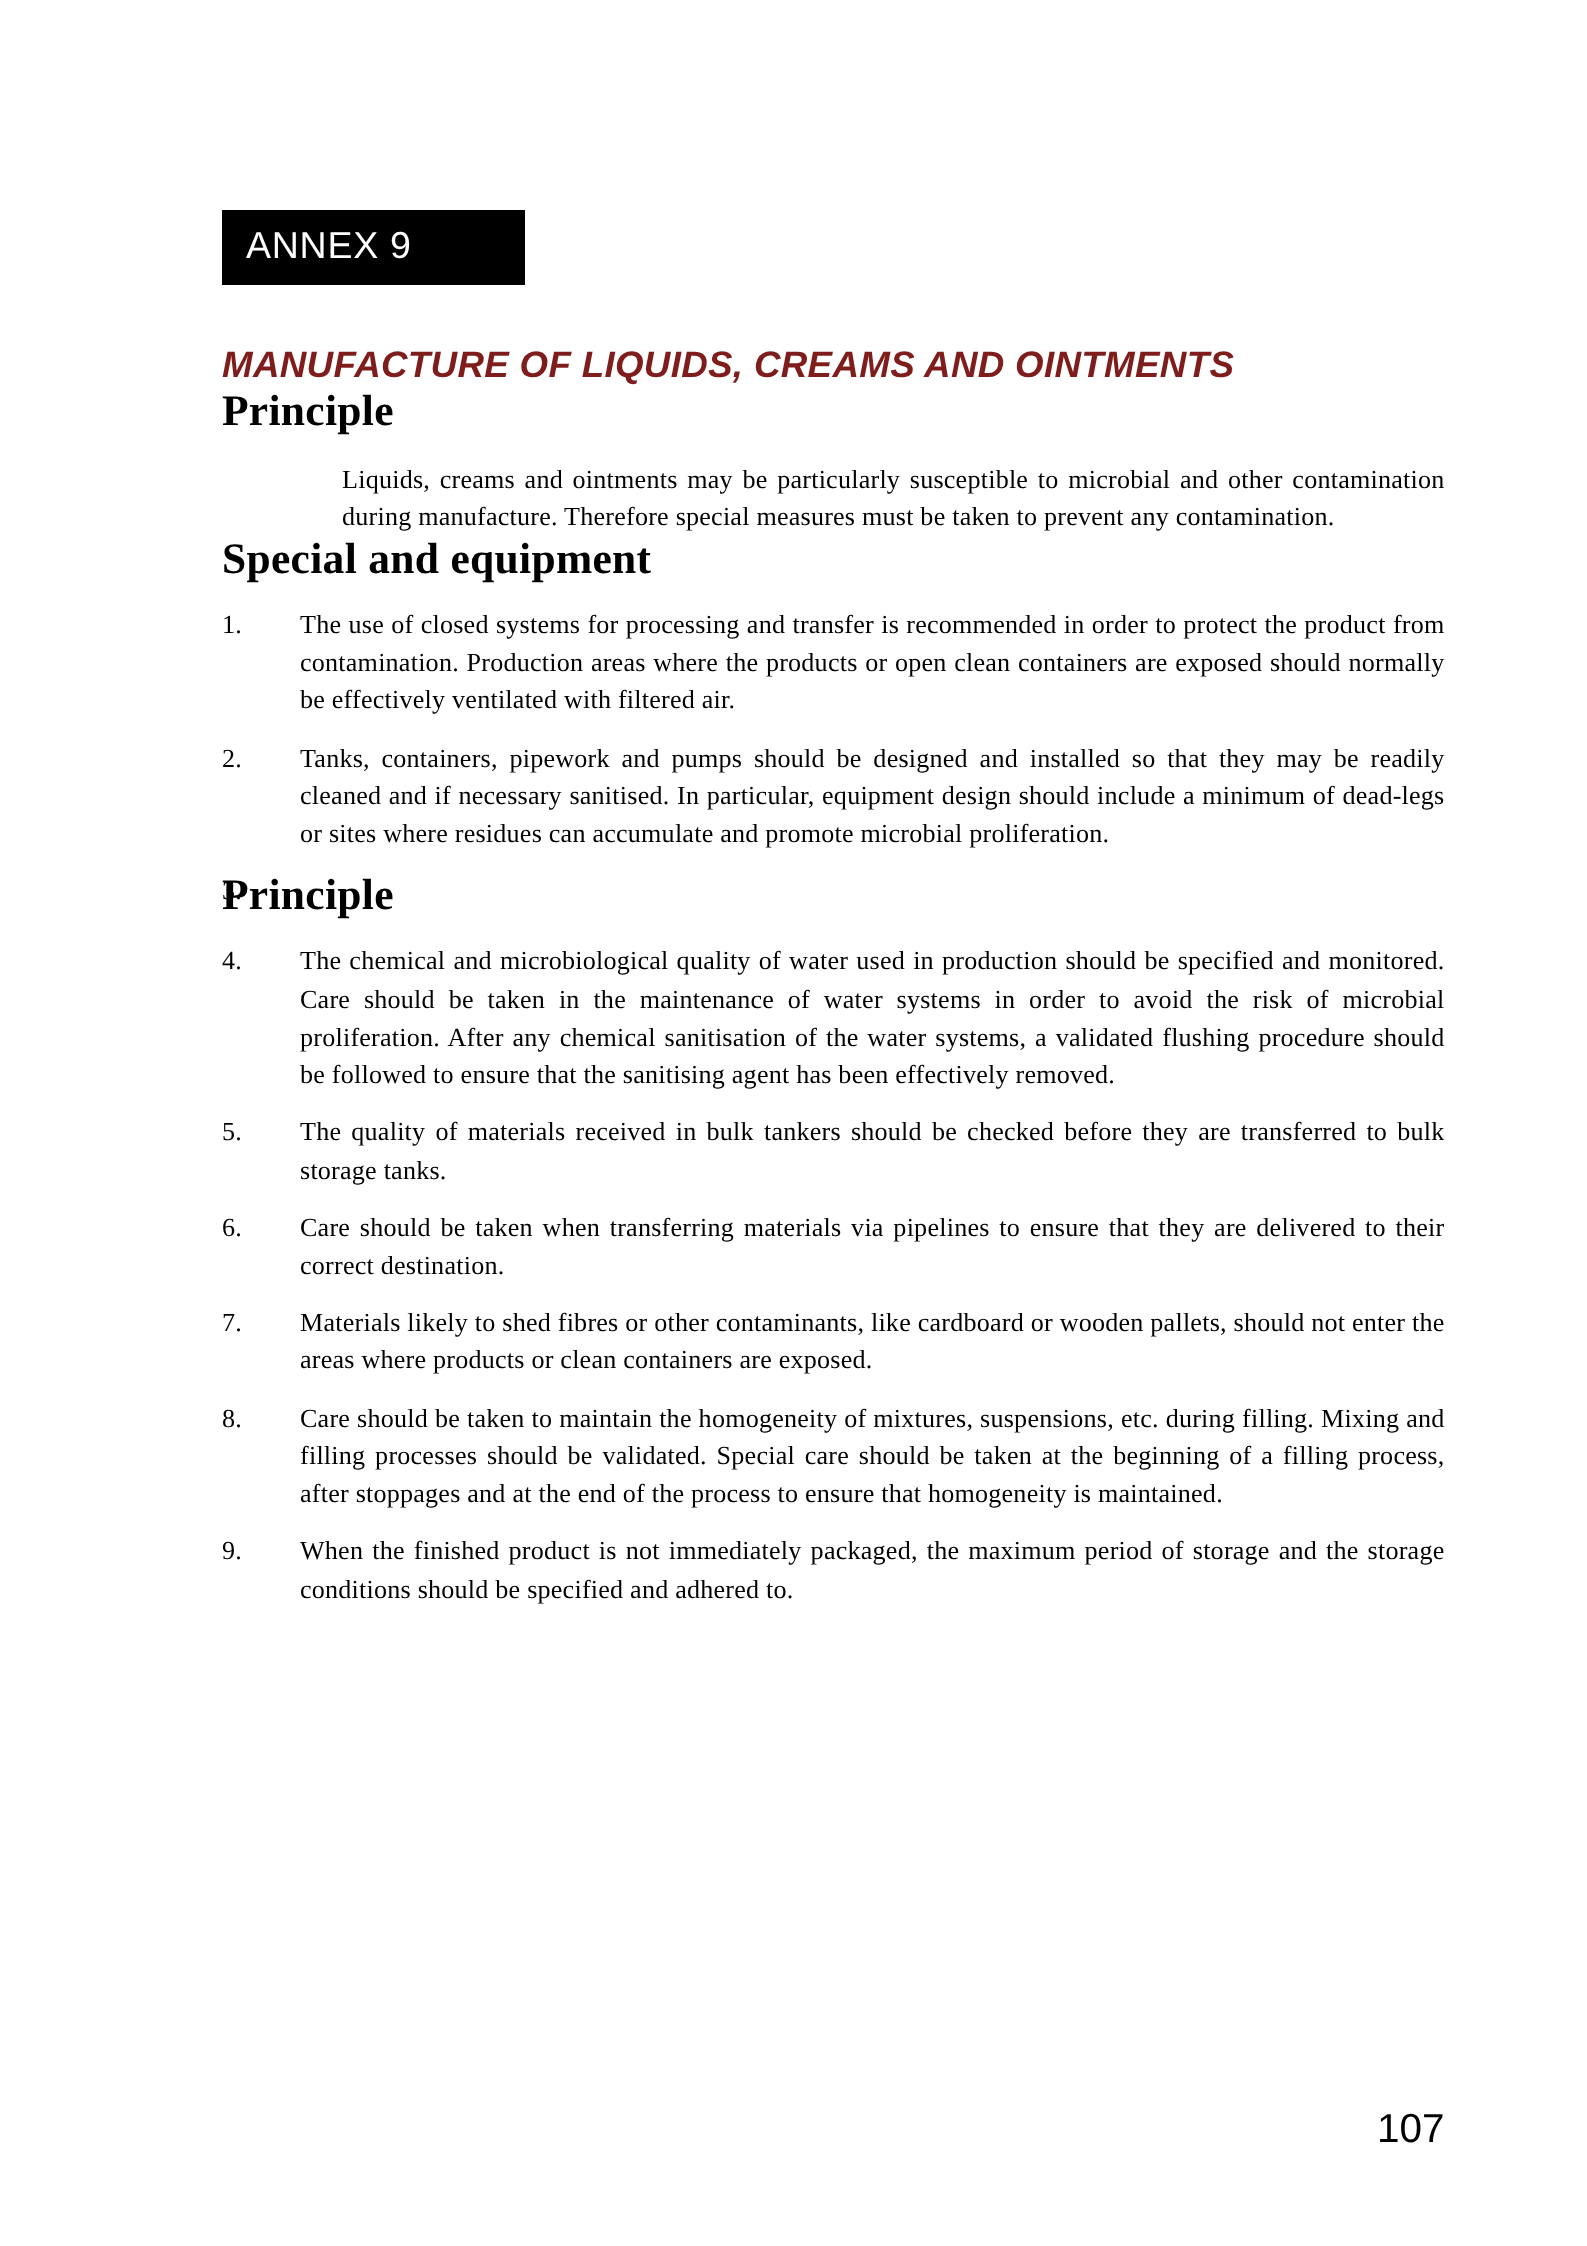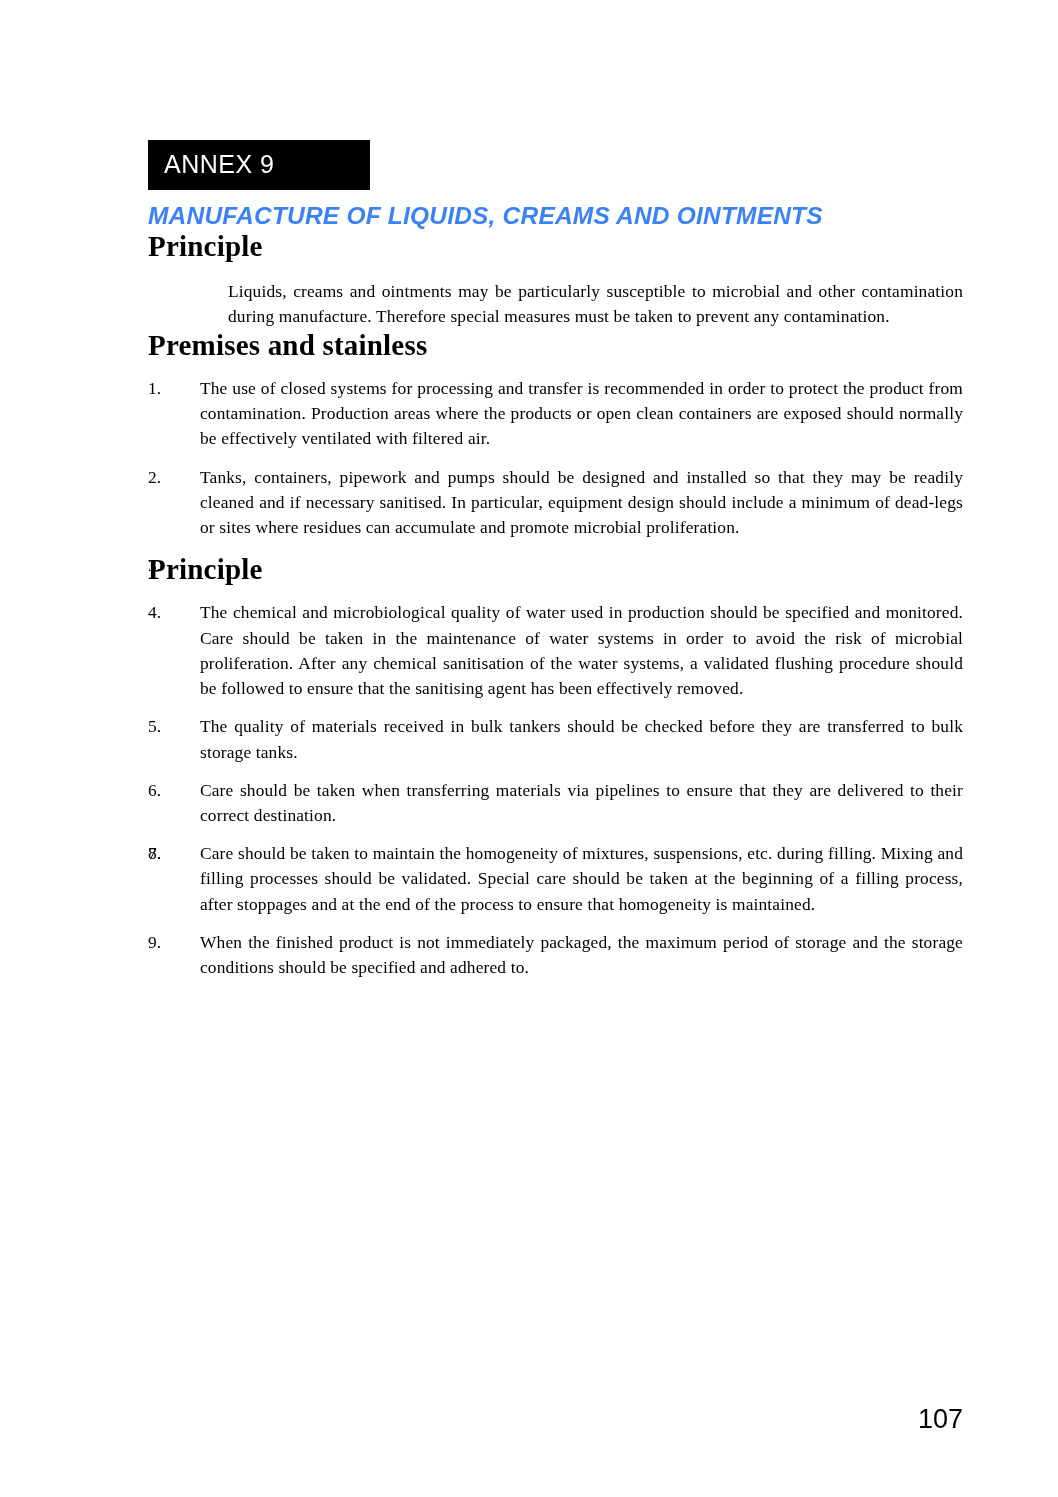--- a/index.html
+++ b/index.html
@@ -23,32 +23,32 @@
     box-sizing: border-box;
     padding: 140px 95px 60px 148px;
   }
   .annex-banner {
     display: inline-block;
     background: #000000;
     color: #ffffff;
     font-family: "Liberation Sans", sans-serif;
     font-size: 25px;
     letter-spacing: 0.5px;
-    padding: 11px 96px 11px 16px;
+    padding: 11px 76px 11px 16px;
     line-height: 1.1;
     text-align: center;
   }
   .doc-title {
-    margin-top: 12px;
+    margin-top: 40px;
     font-family: "Liberation Sans", sans-serif;
     font-weight: bold;
     font-style: italic;
     font-size: 24.5px;
     letter-spacing: 0.2px;
-    color: #3b82f6;
+    color: #7f1d1d;
   }
   h2.section-heading {
     font-family: "Liberation Serif", serif;
     font-weight: bold;
     font-size: 29px;
     margin: 0;
     padding: 0;
     letter-spacing: 0.2px;
   }
   .sec-principle { margin-top: 72px; }
@@ -100,21 +100,21 @@
 
 <div class="page">
 
   <div class="annex-banner">ANNEX 9</div>
 
   <div class="doc-title">MANUFACTURE OF LIQUIDS, CREAMS AND OINTMENTS</div>
 
   <h2 class="section-heading sec-principle">Principle</h2>
   <div class="para-block">Liquids, creams and ointments may be particularly susceptible to microbial and other contamination during manufacture. Therefore special measures must be taken to prevent any contamination.</div>
 
-  <h2 class="section-heading sec-premises">Premises and stainless</h2>
+  <h2 class="section-heading sec-premises">Special and equipment</h2>
   <ol class="numbered">
     <li>
       <span class="num">1.</span>
       <span>The use of closed systems for processing and transfer is recommended in order to protect the product from contamination. Production areas where the products or open clean containers are exposed should normally be effectively ventilated with filtered air.</span>
     </li>
     <li>
       <span class="num">2.</span>
       <span>Tanks, containers, pipework and pumps should be designed and installed so that they may be readily cleaned and if necessary sanitised. In particular, equipment design should include a minimum of dead-legs or sites where residues can accumulate and promote microbial proliferation.</span>
     </li>
     <li>
@@ -131,20 +131,21 @@
     <li>
       <span class="num">5.</span>
       <span>The quality of materials received in bulk tankers should be checked before they are transferred to bulk storage tanks.</span>
     </li>
     <li>
       <span class="num">6.</span>
       <span>Care should be taken when transferring materials via pipelines to ensure that they are delivered to their correct destination.</span>
     </li>
     <li>
       <span class="num">7.</span>
+      <span>Materials likely to shed fibres or other contaminants, like cardboard or wooden pallets, should not enter the areas where products or clean containers are exposed.</span>
     </li>
     <li>
       <span class="num">8.</span>
       <span>Care should be taken to maintain the homogeneity of mixtures, suspensions, etc. during filling. Mixing and filling processes should be validated. Special care should be taken at the beginning of a filling process, after stoppages and at the end of the process to ensure that homogeneity is maintained.</span>
     </li>
     <li>
       <span class="num">9.</span>
       <span>When the finished product is not immediately packaged, the maximum period of storage and the storage conditions should be specified and adhered to.</span>
     </li>
   </ol>

